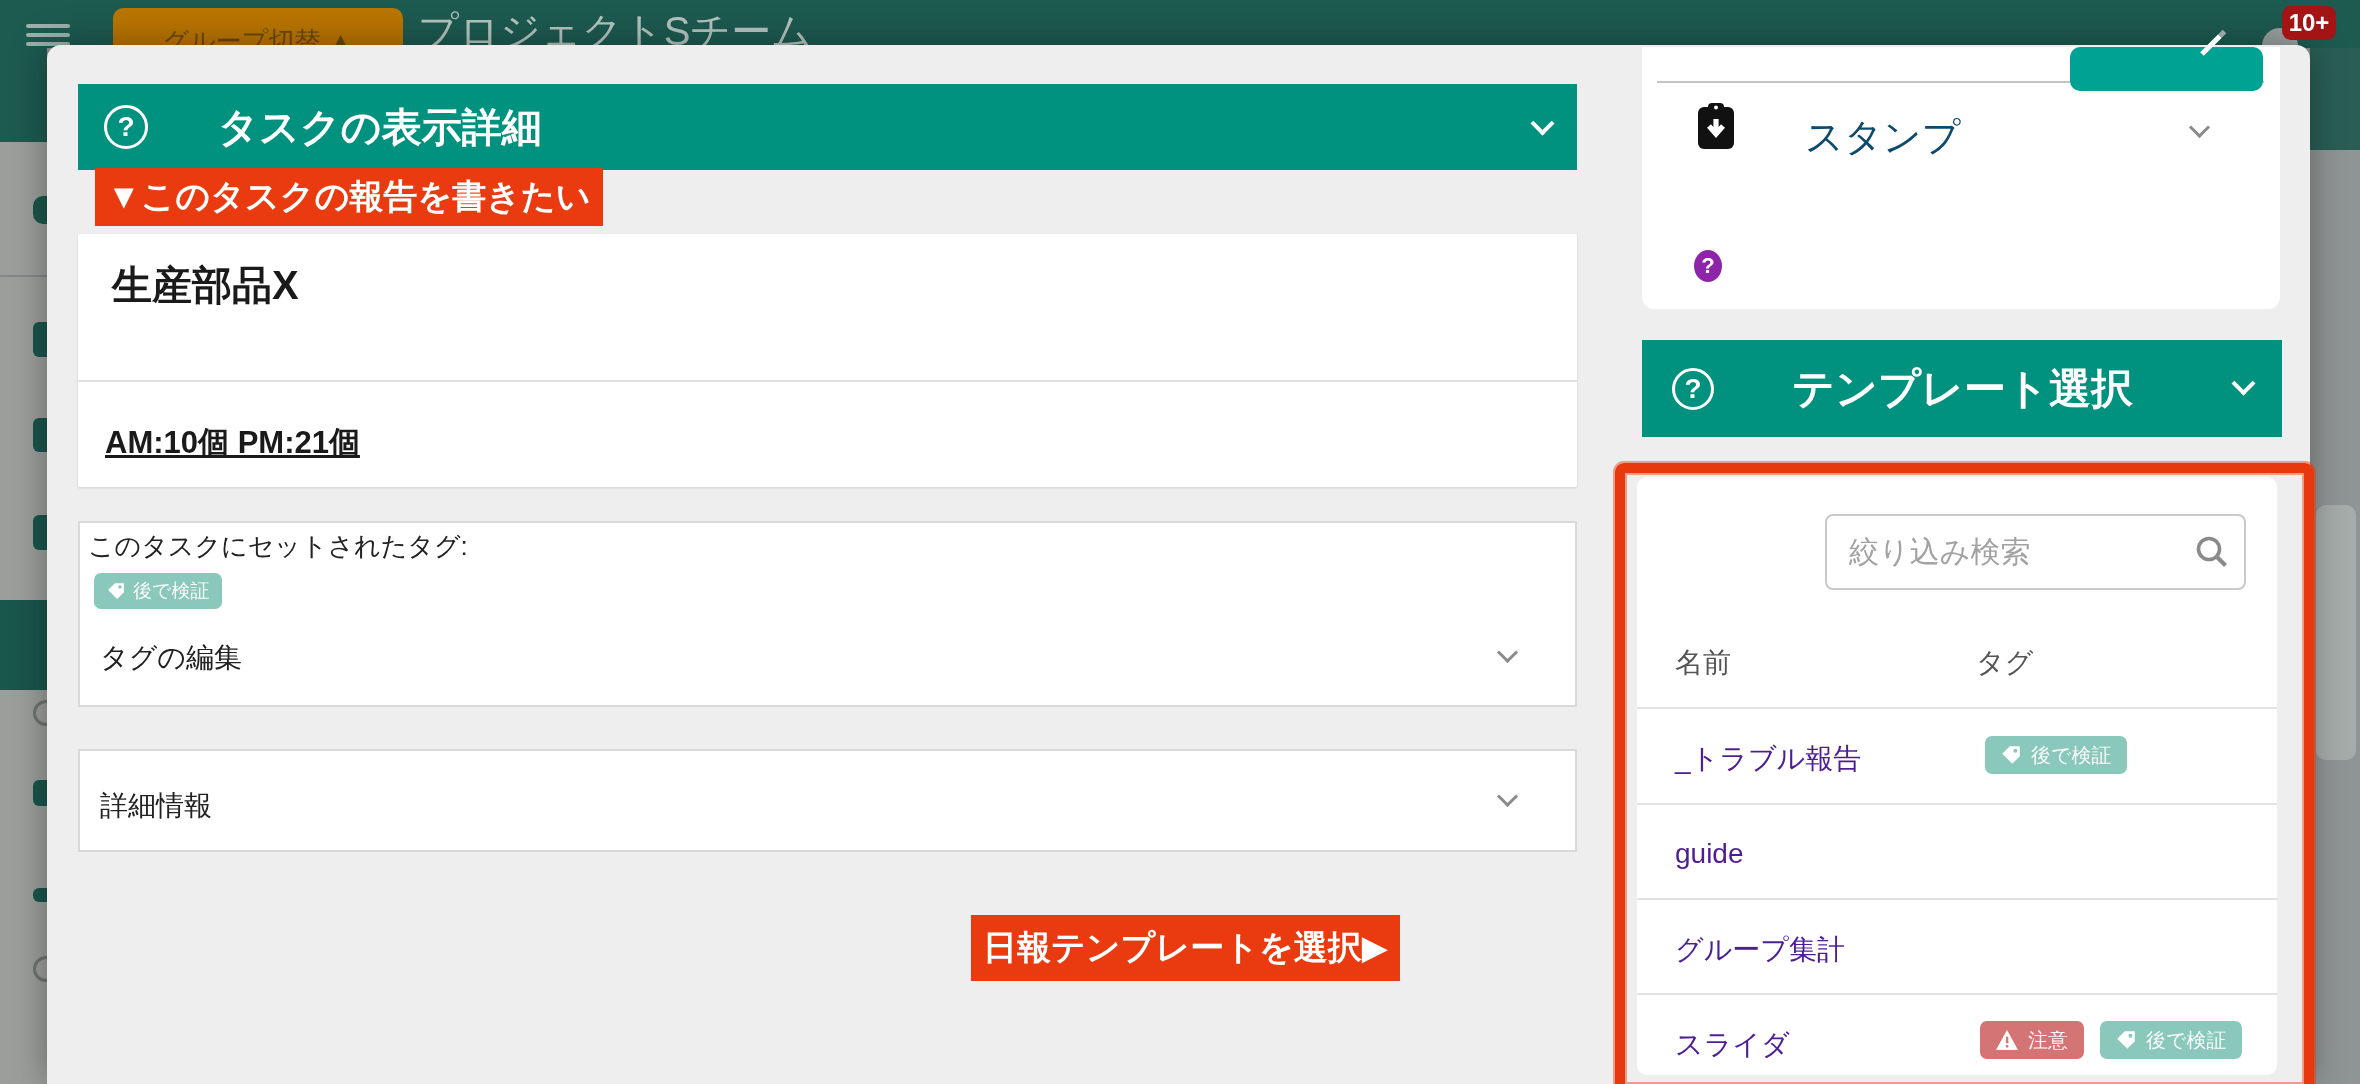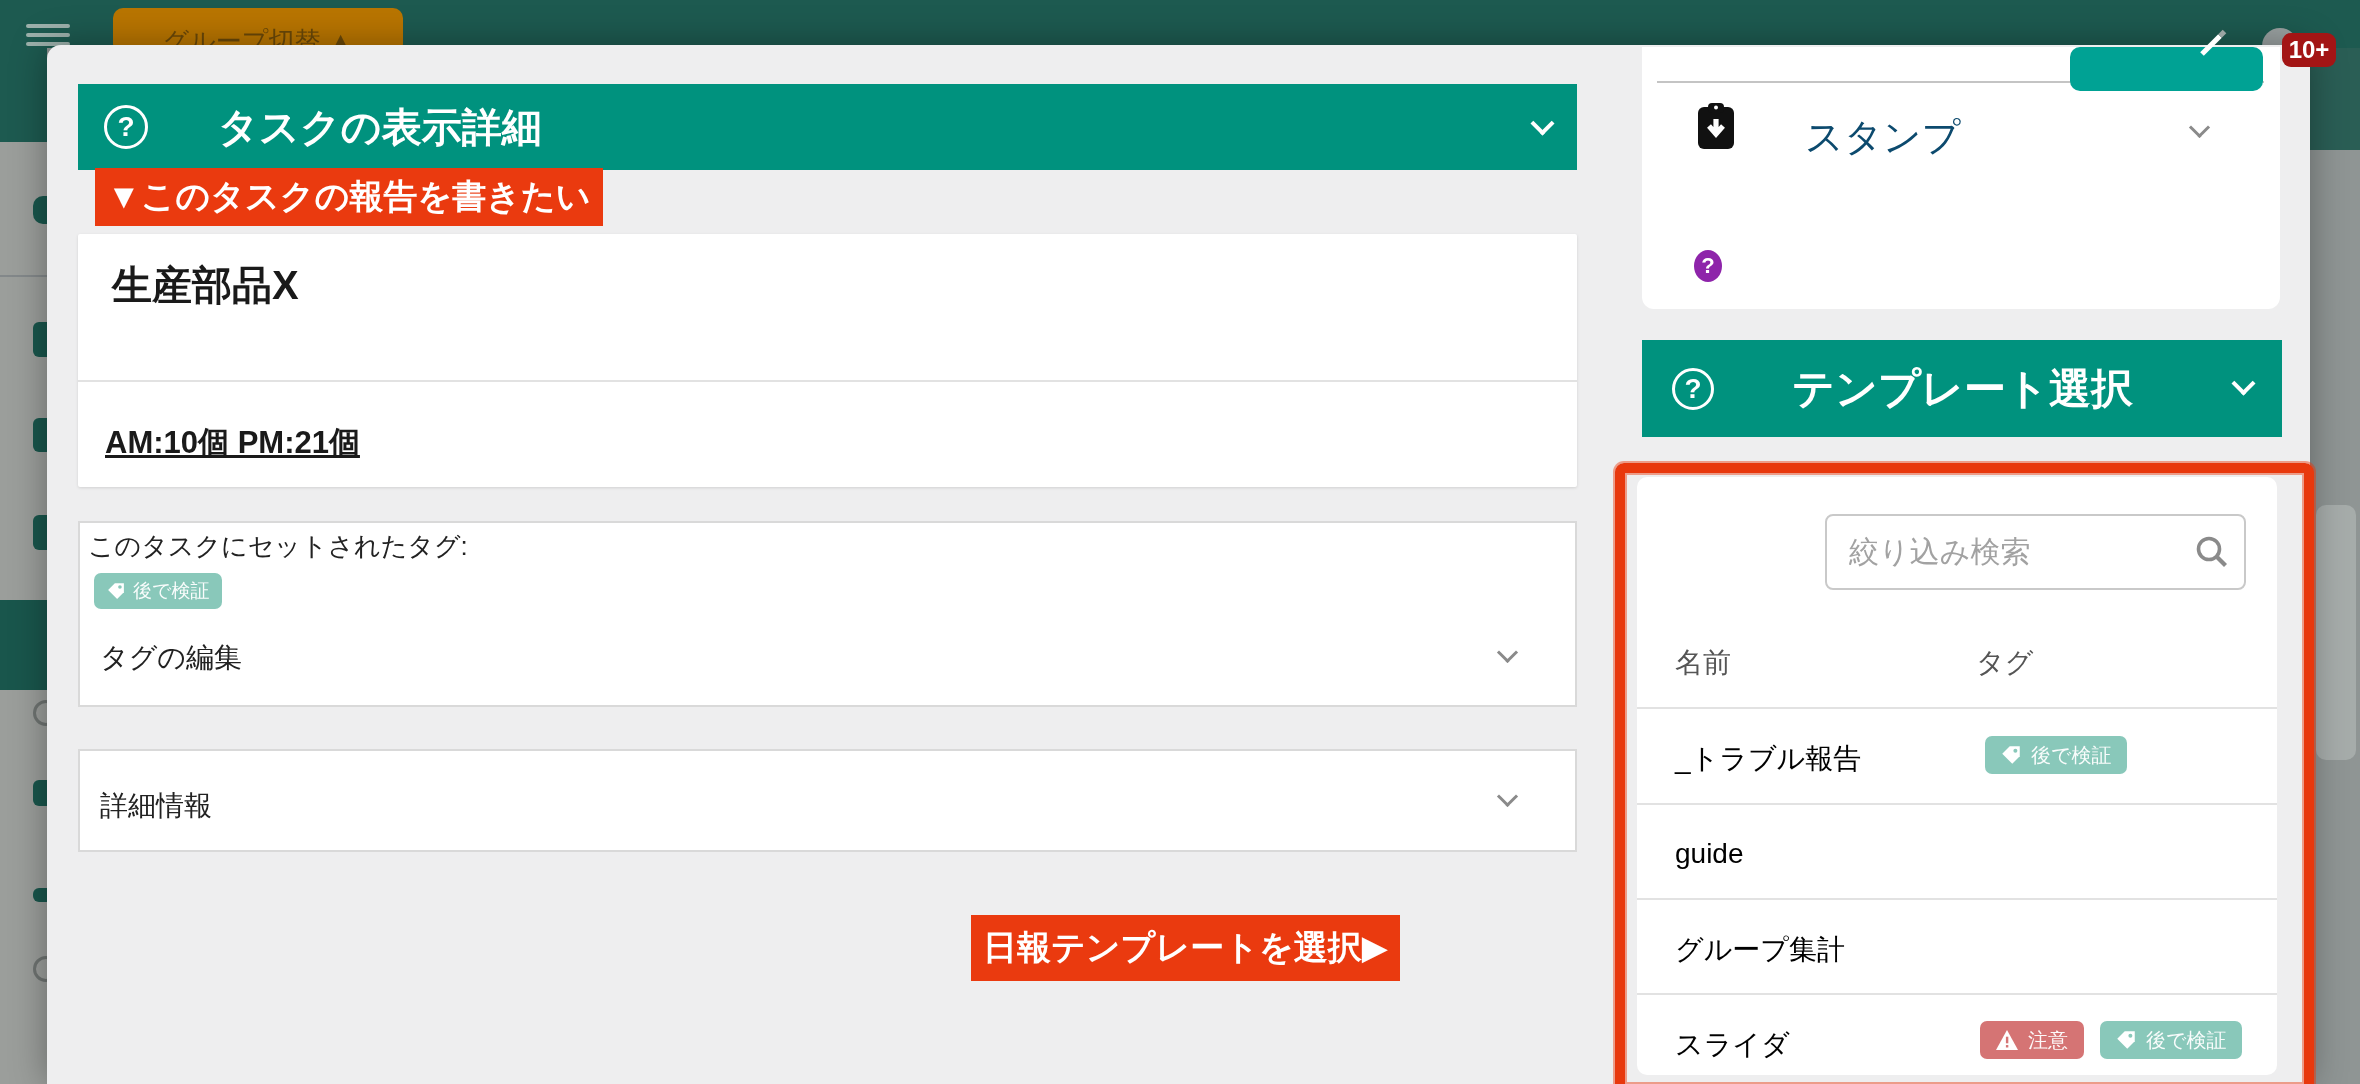--- a/index.html
+++ b/index.html
@@ -14,21 +14,21 @@
 
   
   .topbar{left:0;top:0;width:2360px;height:48px;background:var(--topbar);z-index:10;}
   .hamburger{left:26px;top:24px;width:44px;height:22px;z-index:11;cursor:pointer;}
   .hamburger i{display:block;height:4px;background:#9db1ac;border-radius:2px;margin-bottom:5px;}
   .group-btn{left:113px;top:8px;width:290px;height:46px;background:var(--orange);
     border:none;border-radius:10px;color:rgba(35,30,15,.52);font-size:26px;
     padding-top:16px;text-align:center;z-index:11;cursor:pointer;font-family:inherit;}
   .app-title{left:418px;top:4px;font-size:40px;color:#b5c4c0;z-index:11;white-space:nowrap;}
   .badge{left:2282px;top:6px;width:54px;height:34px;background:var(--badge);border-radius:9px;
-    color:#fff;font-size:24px;font-weight:bold;text-align:center;line-height:34px;z-index:30;margin-top:27px;}
+    color:#fff;font-size:24px;font-weight:bold;text-align:center;line-height:34px;z-index:30;}
   .avatar{left:2262px;top:28px;width:36px;height:36px;border-radius:50%;background:#9aa1a1;z-index:15;}
 
   
   .sidebar{left:0;top:48px;width:47px;height:1036px;background:#9b9e9b;z-index:5;}
   .sidebar .topblock{left:0;top:0;width:47px;height:94px;background:var(--topbar);}
   .sidebar .sep{left:0;top:227px;width:47px;height:2px;background:#83888a;}
   .s-ico{position:absolute;left:33px;background:#19564c;border-radius:6px;width:25px;}
   .s-circle{position:absolute;left:33px;width:26px;height:26px;border:3px solid #6f7472;border-radius:50%;}
   .sel-block{left:0;top:552px;width:47px;height:90px;background:#19564c;}
   .rstrip-teal{left:2310px;top:48px;width:50px;height:102px;background:#2a5e55;z-index:5;}
@@ -59,21 +59,21 @@
   .chip.teal{background:var(--chip-teal);}
   .chip.red{background:var(--chip-red);}
   .chip.small{height:36px;font-size:19px;padding:0 13px;gap:8px;}
 
   .search-wrap{left:1825px;top:514px;width:421px;height:76px;z-index:22;}
   .search-wrap input{width:100%;height:100%;border:2px solid #c9c9c9;border-radius:8px;
     font-size:30px;color:#555;padding:0 70px 0 22px;font-family:inherit;outline:none;}
   .search-wrap input::placeholder{color:#a2a2a2;}
   .search-wrap svg{position:absolute;right:16px;top:20px;}
 
-  .rowtext{position:absolute;left:1675px;font-size:28px;color:#000000;z-index:22;white-space:nowrap;}
+  .rowtext{position:absolute;left:1675px;font-size:28px;color:#4c1d95;z-index:22;white-space:nowrap;}
   .coltext{position:absolute;font-size:28px;color:#555;z-index:22;}
 
   .red-frame{left:1615px;top:463px;width:699px;height:631px;border:10px solid #e8380d;
     border-radius:9px;z-index:21;box-shadow:0 0 0 2px rgba(232,56,13,.45), inset 0 0 0 2px rgba(232,56,13,.45);}
 </style>
 </head>
 <body>
 
 <div id="stage">
 
@@ -94,20 +94,21 @@
   <div class="abs rstrip-gray"></div>
   <div class="abs rstrip-card"></div>
 
   <div class="abs topbar"></div>
   <div class="abs hamburger">
       <i></i>
       <i></i>
       <i></i>
     </div>
   <button class="abs group-btn">グループ切替 ▲</button>
+  <div class="abs app-title">プロジェクトSチーム</div>
   <div class="abs avatar"></div>
   <div class="abs badge">10+</div>
 
   <div class="abs modal"></div>
 
   <div class="abs z teal-head" style="left:78px;top:84px;width:1499px;height:86px;padding:0 26px;">
     <span class="qmark">?</span>
     <span style="font-size:40px;font-weight:bold;margin-left:70px;">タスクの表示詳細</span>
     <span class="chev" style="margin-left:auto;margin-top:-8px;"></span>
   </div>

